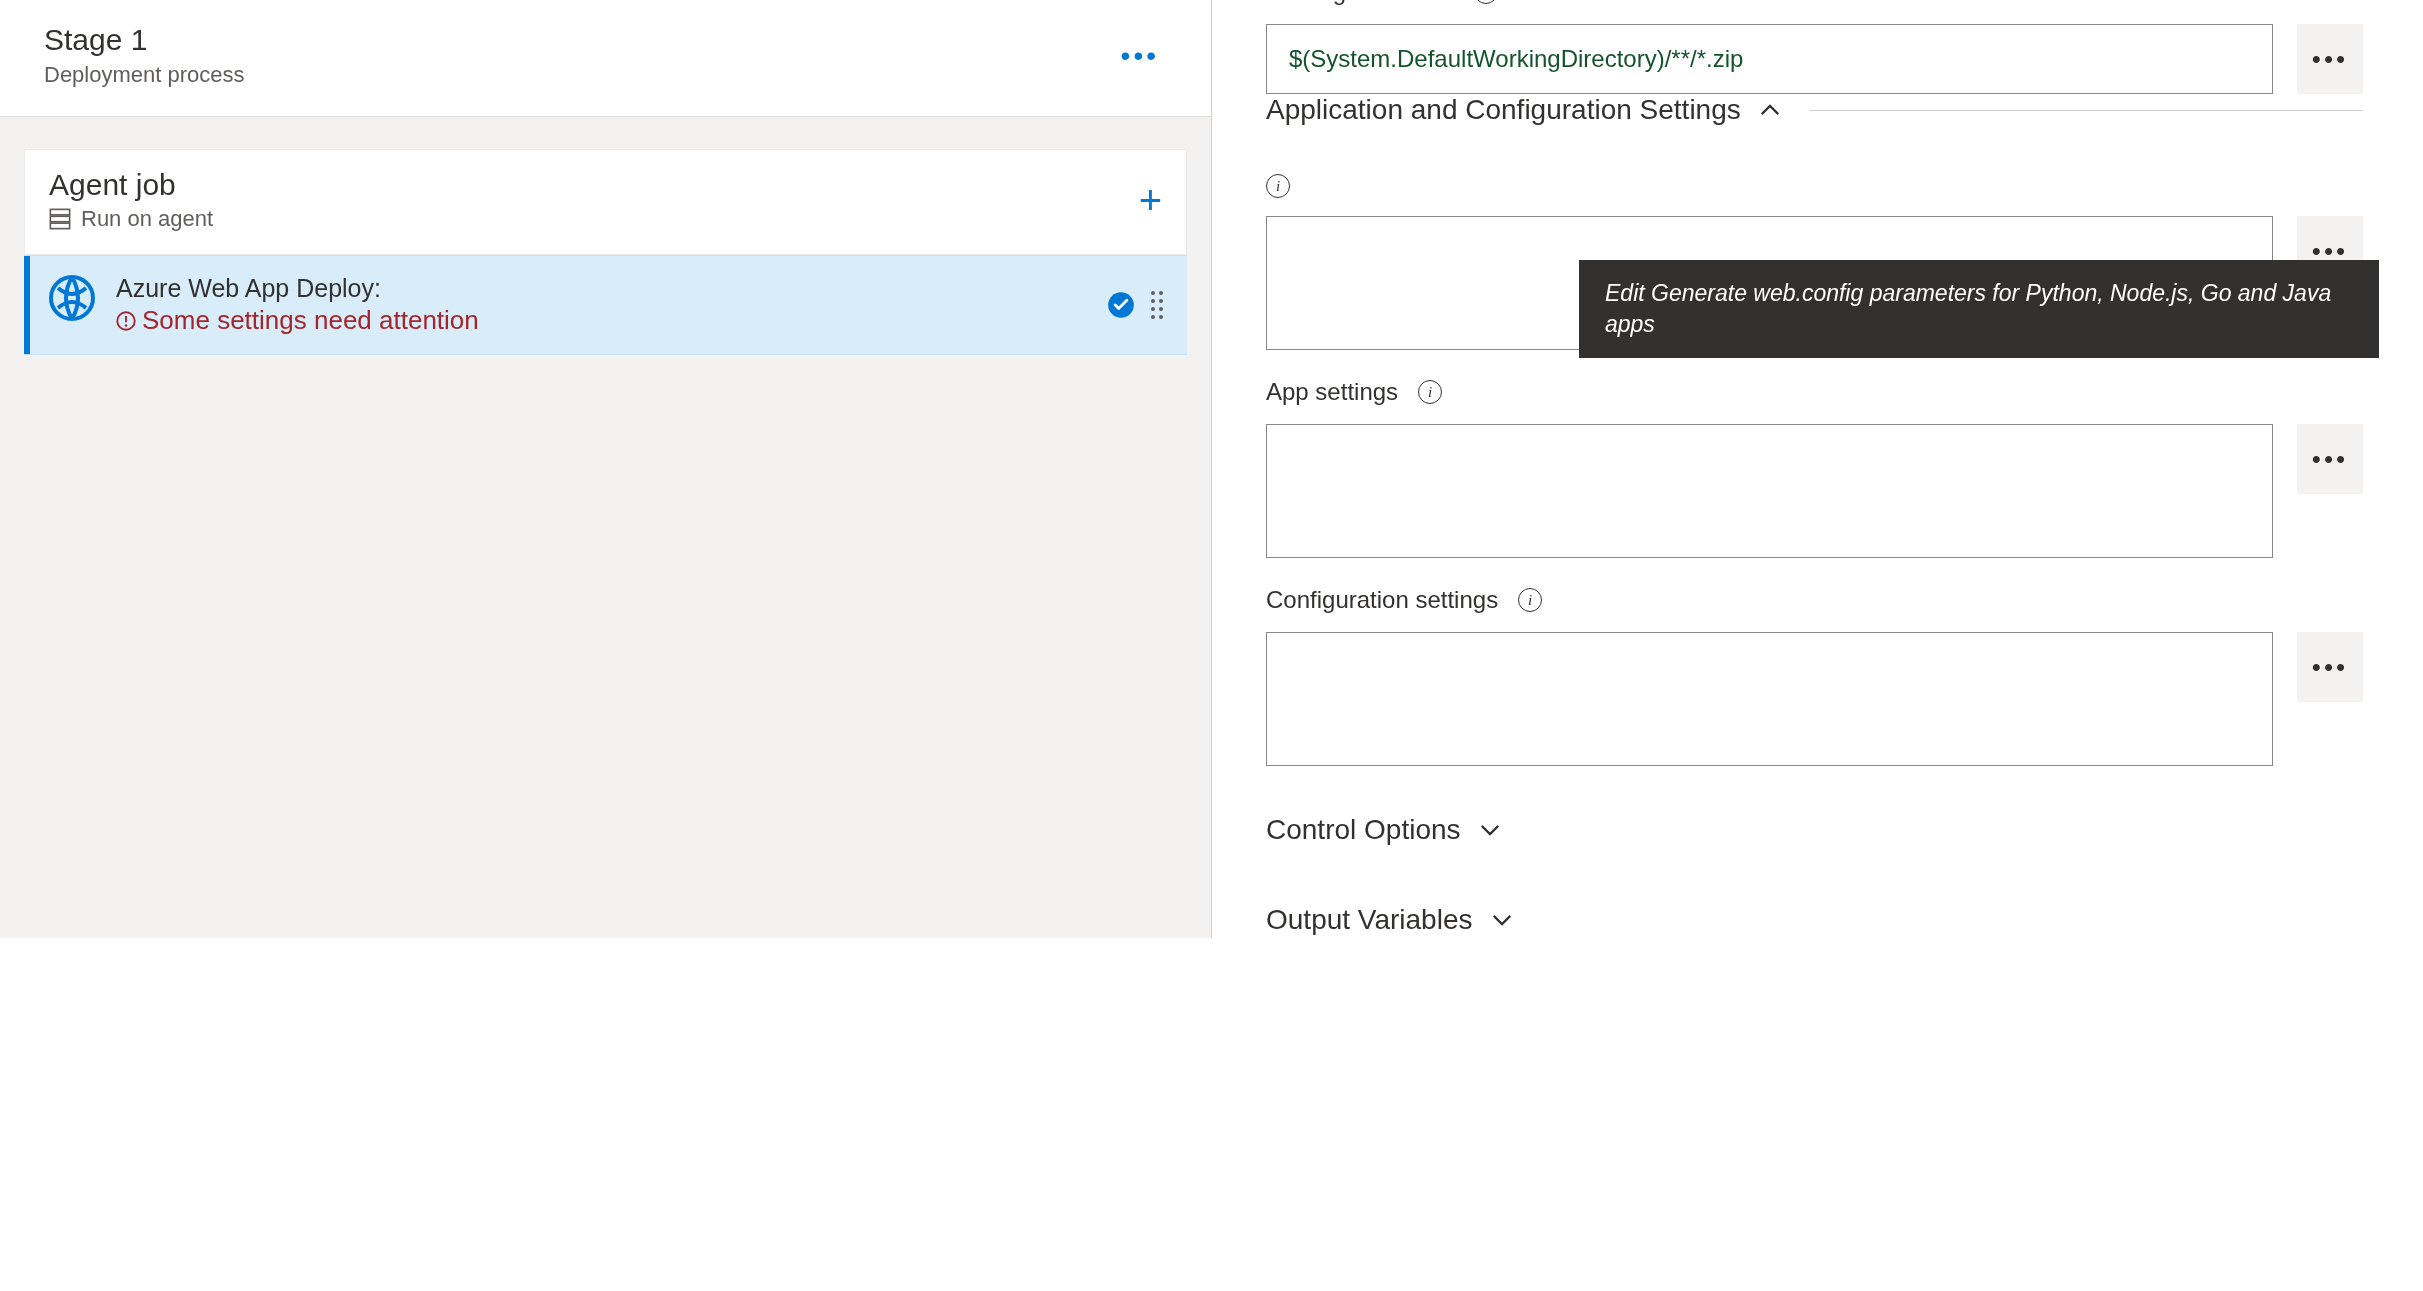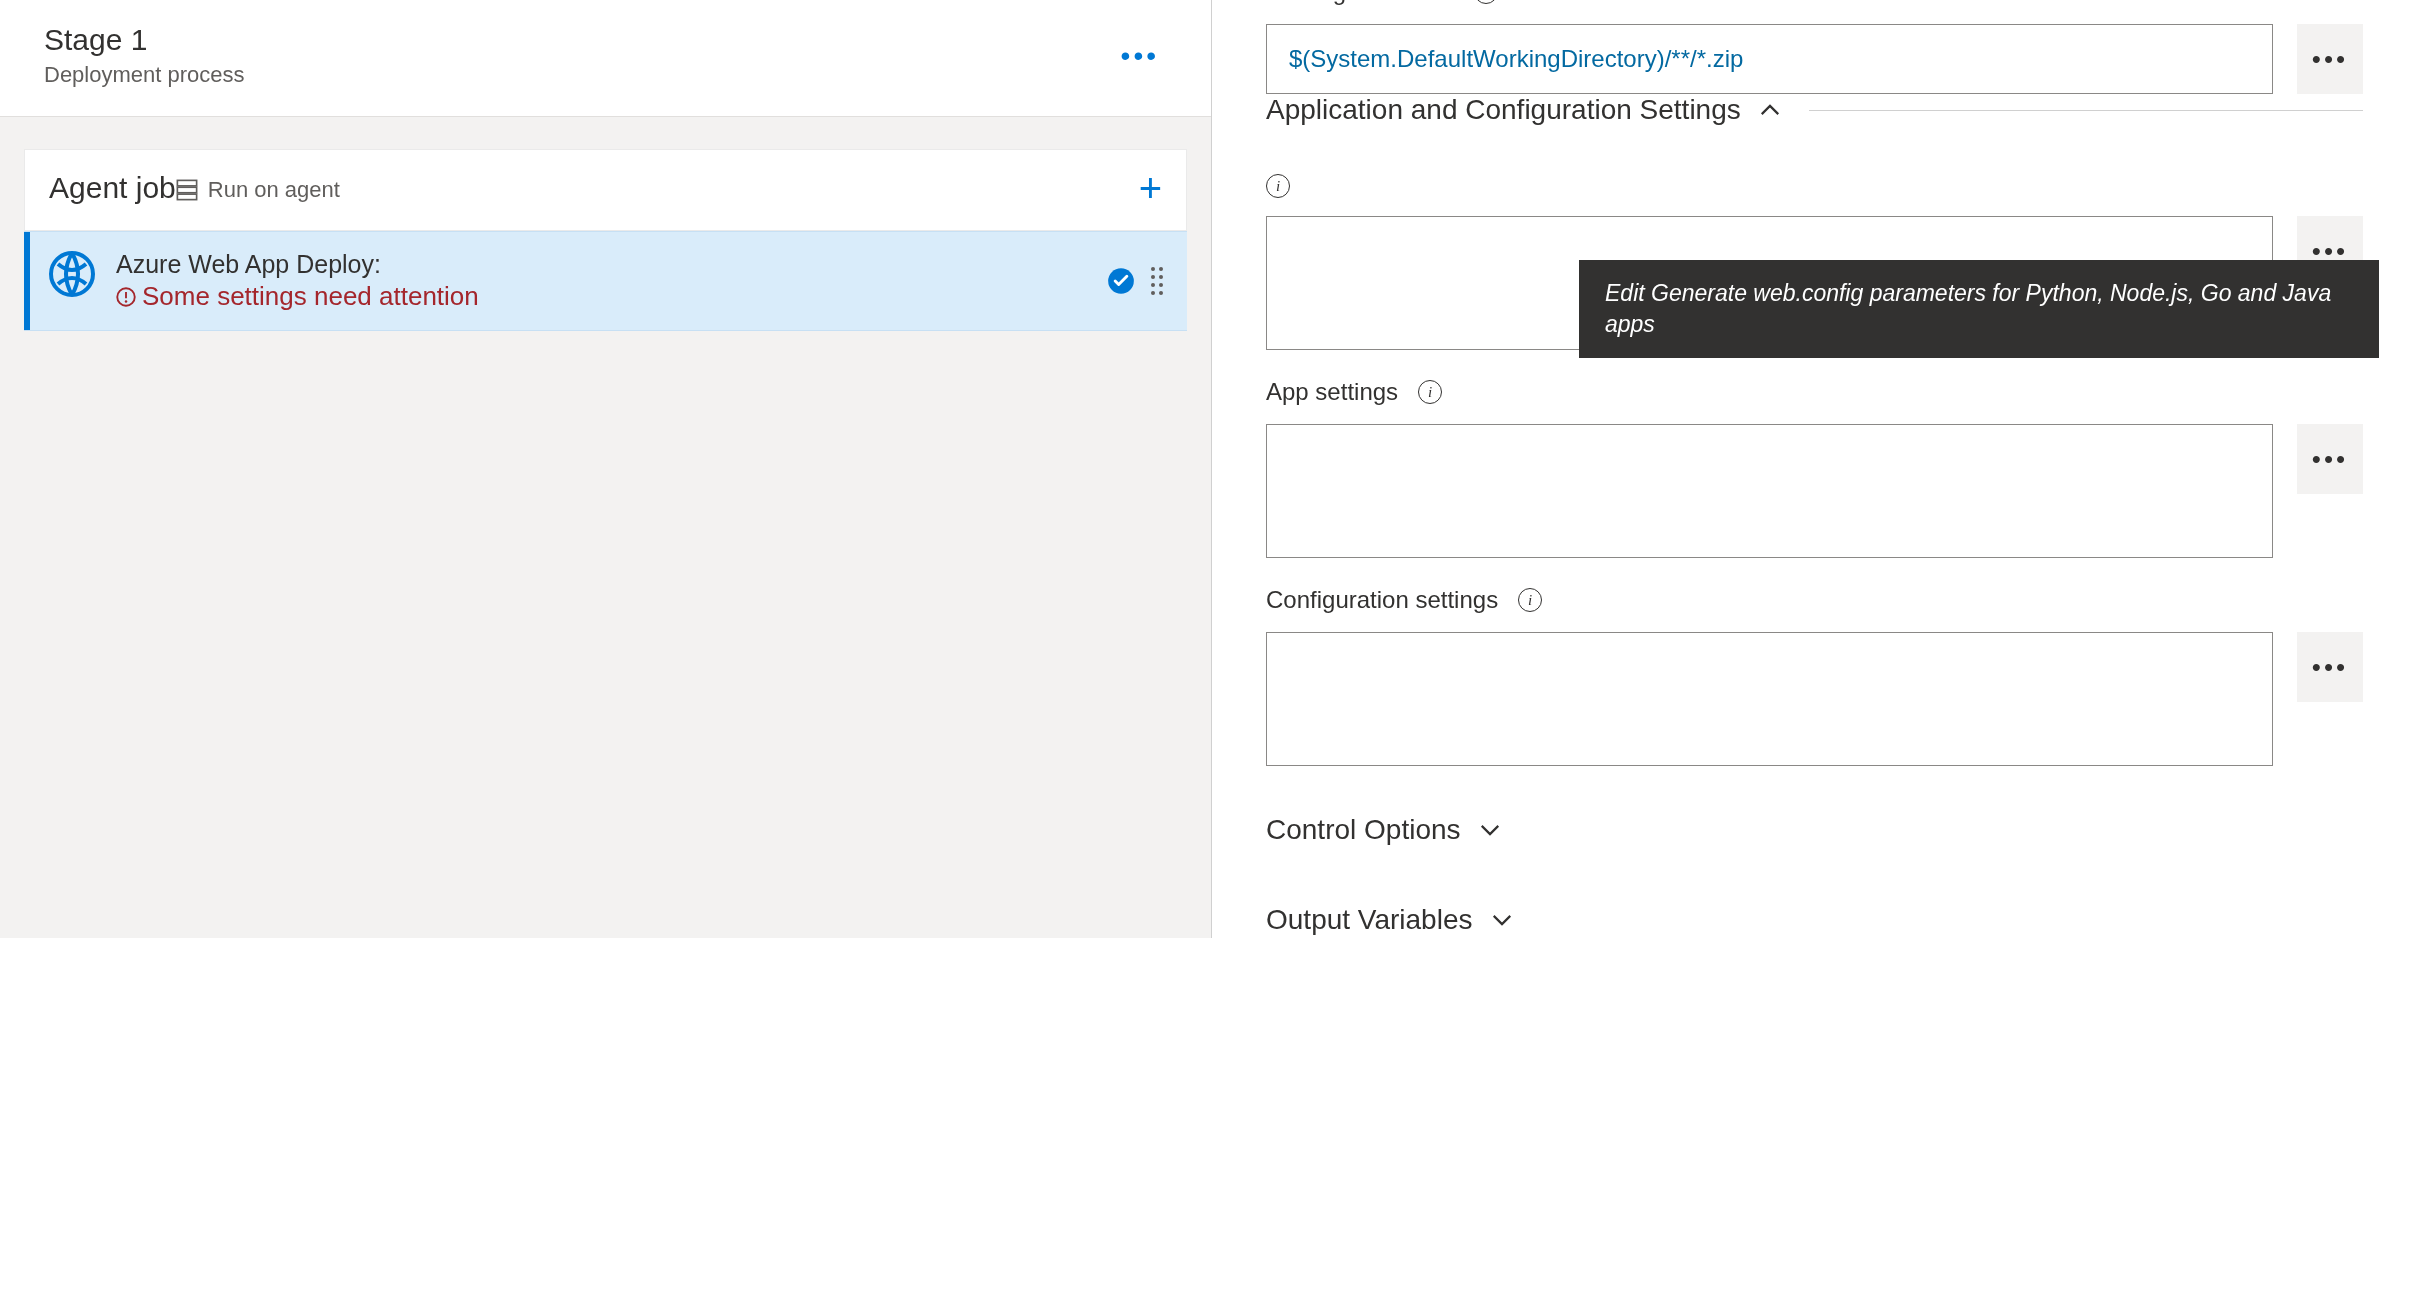--- a/index.html
+++ b/index.html
@@ -52,21 +52,21 @@
   }
   .agent-card {
     background: #fff;
     margin: 32px 24px 0 24px;
     padding: 18px 24px 22px 24px;
     display: flex;
     align-items: center;
     justify-content: space-between;
     border: 1px solid #eaeaea;
   }
-  .agent-left { display: flex; flex-direction: row; }
+  .agent-left { display: flex; flex-direction: column; }
   .agent-title {
     font-size: 30px;
     font-weight: 400;
     color: #323130;
   }
   .agent-sub {
     display: flex;
     align-items: center;
     gap: 10px;
     margin-top: 4px;
@@ -167,21 +167,21 @@
     align-items: stretch;
     gap: 24px;
     margin-top: 18px;
   }
   .text-input {
     flex: 1;
     border: 1px solid #8a8886;
     padding: 6px 22px;
     font-size: 24px;
     font-family: inherit;
-    color: #0369a1;
+    color: #14532d;
     background: #fff;
   }
   .textarea {
     flex: 1;
     border: 1px solid #8a8886;
     padding: 16px 22px;
     font-size: 24px;
     font-family: inherit;
     resize: none;
     height: 134px;

